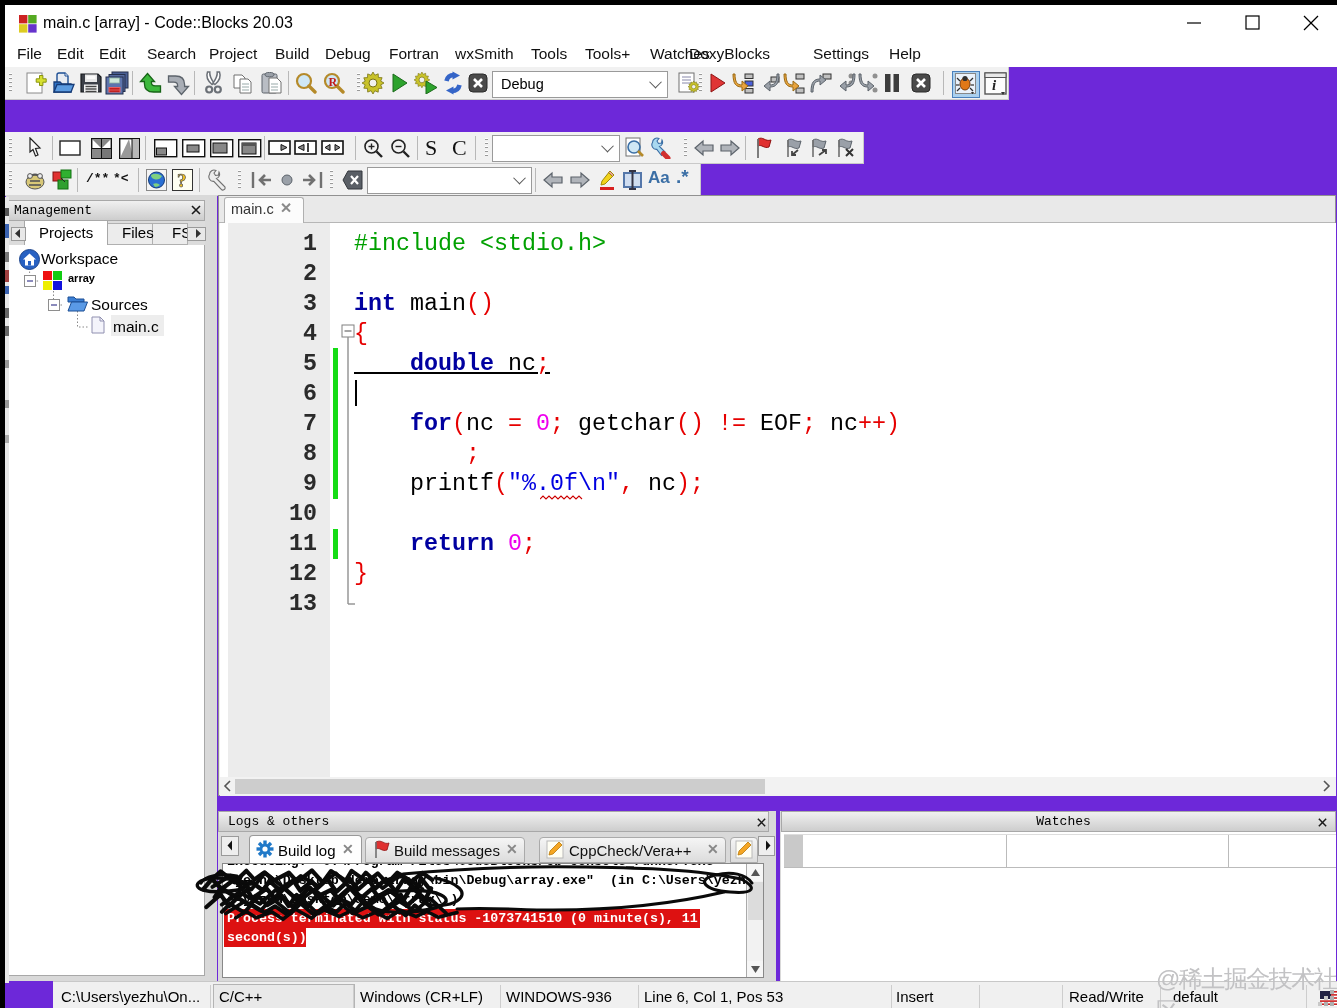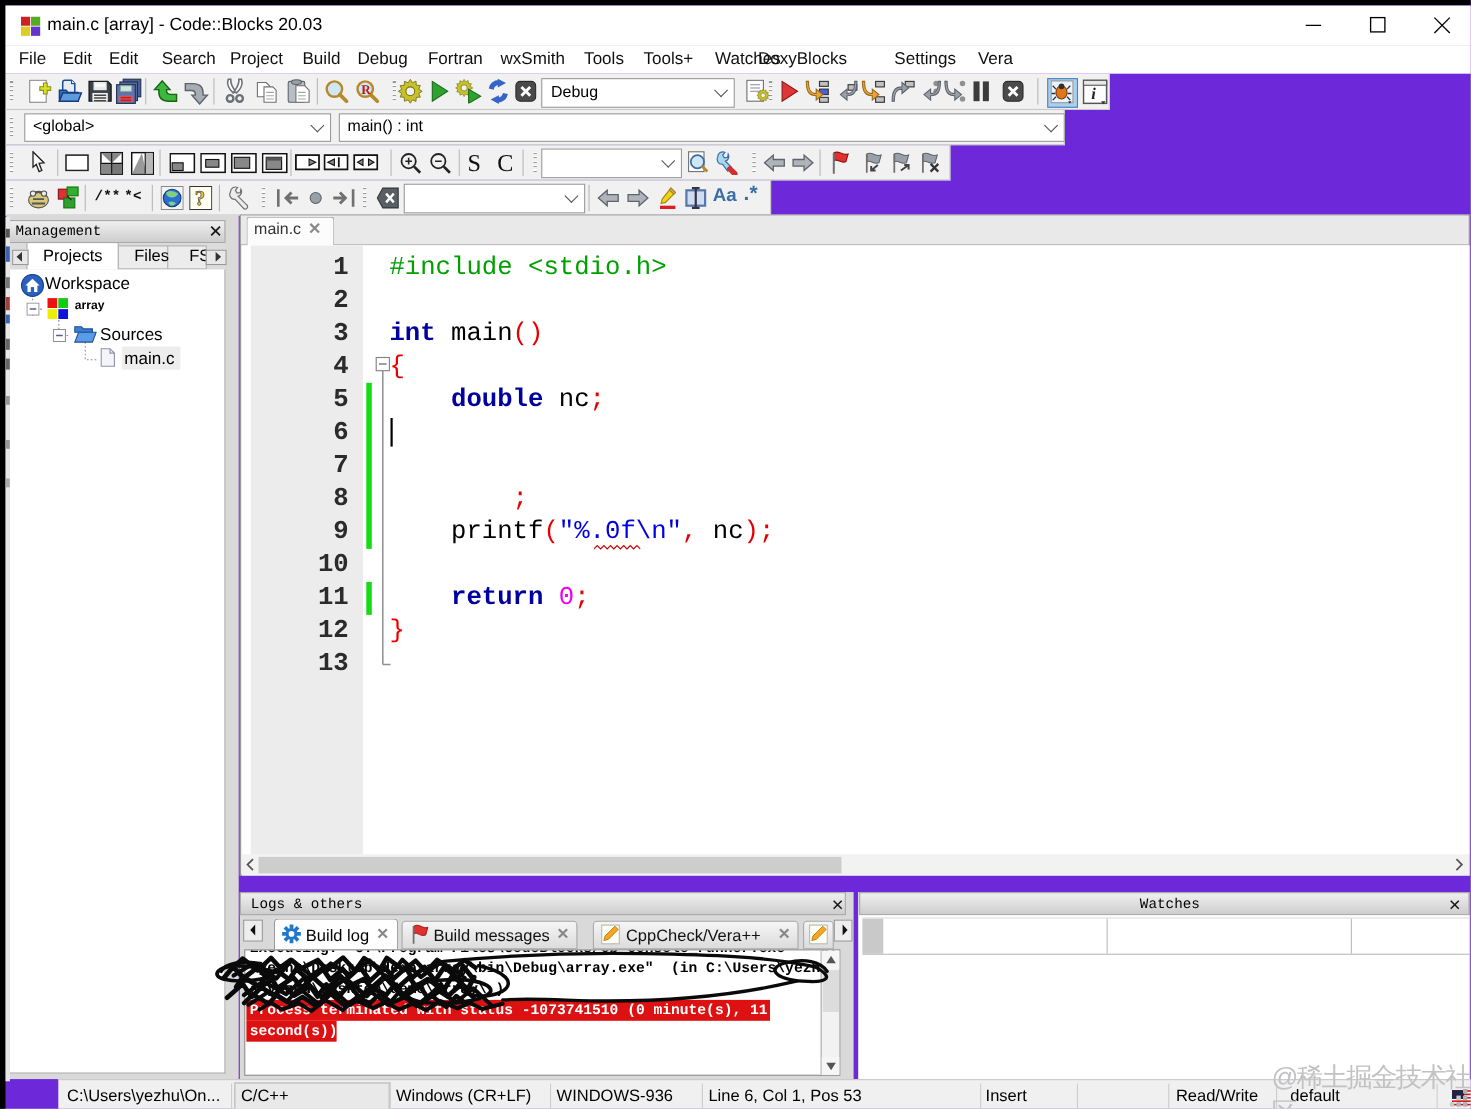--- a/index.html
+++ b/index.html
@@ -60,21 +60,21 @@
     <span style="left:204px">Project</span>
       <span style="left:270px">Build</span>
     <span style="left:320px">Debug</span>
       <span style="left:384px">Fortran</span>
     <span style="left:450px">wxSmith</span>
       <span style="left:526px">Tools</span>
     <span style="left:580px">Tools+</span>
       <span style="left:645px">Watches</span>
     <span style="left:684px">DoxyBlocks</span>
       <span style="left:808px">Settings</span>
-    <span style="left:884px">Vera</span>
+    <span style="left:884px">Help</span>
   </div>
 
   <div id="tb1" class="tbrow" style="top:62px;width:1003px;height:32px;">
       <div class="grip" style="left:4px;height:20px"></div>
       <div class="grip" style="left:352px;height:20px"></div>
       <div class="grip" style="left:694px;height:20px"></div>
       <div class="tsep" style="left:127px"></div>
       <div class="tsep" style="left:189px"></div>
       <div class="tsep" style="left:283px"></div>
       <div class="tsep" style="left:938px"></div>
@@ -256,25 +256,20 @@
         </g>
         <path d="M16 19 l3 0 l-1.5 2.5 Z" fill="#333"></path>
       </svg>
       <svg class="abs" style="left:979px;top:5px" width="24" height="23" viewBox="0 0 24 23">
         <rect x="1" y="1" width="21" height="21" fill="#fdfdfd" stroke="#555" stroke-width="1.4"></rect>
         <rect x="1" y="1" width="21" height="4.5" fill="#e8e8e8" stroke="#555" stroke-width="1"></rect>
         <text x="8" y="18" font-family="Liberation Serif" font-size="15" font-style="italic" font-weight="bold" fill="#222">i</text>
         <path d="M17 20 l4 0 l-2 3 Z" fill="#333"></path>
       </svg>
     </div>
-  <div id="tb2" class="tbrow" style="top:95px;width:962px;height:31px;">
-    <div class="grip" style="left:4px;height:20px"></div>
-    <div class="combo" style="left:17px;top:3px;width:277px;height:24px;line-height:23px;"><span style="padding-left:7px">&lt;global&gt;</span><span class="arr"></span></div>
-    <div class="combo" style="left:303px;top:3px;width:658px;height:24px;line-height:23px;"><span style="padding-left:7px">main() : int</span><span class="arr"></span></div>
-  </div>
   <div id="tb3" class="tbrow" style="top:127px;width:858px;height:31px;">
       <div class="grip" style="left:4px;height:20px"></div>
       <div class="tsep" style="left:47px"></div>
       <div class="tsep" style="left:140px"></div>
       <div class="tsep" style="left:259px"></div>
       <div class="tsep" style="left:350px"></div>
       <div class="tsep" style="left:412px"></div>
       <div class="tsep" style="left:470px"></div>
       <svg class="abs" style="left:20px;top:5px" width="20" height="22" viewBox="0 0 20 22">
         <path d="M5 1 L15 11 L10.5 11.5 L13 18 L10.5 19 L8 12.5 L5 15 Z" fill="#f8f8f8" stroke="#222" stroke-width="1.2"></path>
@@ -548,21 +543,22 @@
         <line x1="6.5" y1="108" x2="13.5" y2="108" stroke="#808080" stroke-width="1.4"></line>
         <line x1="10" y1="114" x2="10" y2="381" stroke="#909090" stroke-width="1.4"></line>
         <line x1="10" y1="381" x2="17" y2="381" stroke="#909090" stroke-width="1.4"></line>
       </svg>
 
       <div id="lnums" style="position:absolute;left:10px;top:6px;width:87px;text-align:right;font-family:'Liberation Mono',monospace;font-weight:bold;font-size:23.33px;line-height:30px;color:#2b2b2b;">1<br>2<br>3<br>4<br>5<br>6<br>7<br>8<br>9<br>10<br>11<br>12<br>13</div>
 
       <div class="codeline" style="top:6px;"><span style="color:#00a000">#include &lt;stdio.h&gt;</span></div>
       <div class="codeline" style="top:66px;"><span class="kw">int</span> main<span style="color:#e60000">()</span></div>
       <div class="codeline" style="top:96px;"><span style="color:#e60000">{</span></div>
-      <div class="codeline" style="top:126px;">    <span class="kw">double</span> nc<span style="color:#e60000">;</span></div>
+      <div class="codeline" style="top:126px;text-decoration:underline;">    <span class="kw">double</span> nc<span style="color:#e60000">;</span></div>
+      <div class="codeline" style="top:186px;">    <span class="kw">for</span><span style="color:#e60000">(</span>nc <span style="color:#e60000">=</span> <span style="color:#ee00ee">0</span><span style="color:#e60000">;</span> getchar<span style="color:#e60000">()</span> <span style="color:#e60000">!=</span> EOF<span style="color:#e60000">;</span> nc<span style="color:#e60000">++)</span></div>
       <div class="codeline" style="top:216px;">        <span style="color:#e60000">;</span></div>
       <div class="codeline" style="top:246px;">    printf<span style="color:#e60000">(</span><span style="color:#0000e0">"%.0f\n"</span><span style="color:#e60000">,</span> nc<span style="color:#e60000">);</span></div>
       <div class="codeline" style="top:306px;">    <span class="kw">return</span> <span style="color:#ee00ee">0</span><span style="color:#e60000">;</span></div>
       <div class="codeline" style="top:336px;"><span style="color:#e60000">}</span></div>
 
       <div class="abs" style="left:135px;top:157px;width:2px;height:26px;background:#000;"></div>
 
       <svg class="abs" style="left:320px;top:272px" width="50" height="6" viewBox="0 0 50 6">
         <path d="M0 4 l3 -3 l3 3 l3 -3 l3 3 l3 -3 l3 3 l3 -3 l3 3 l3 -3 l3 3 l3 -3 l3 3 l3 -3 l3 3" fill="none" stroke="#cc0000" stroke-width="1.1"></path>
       </svg>

